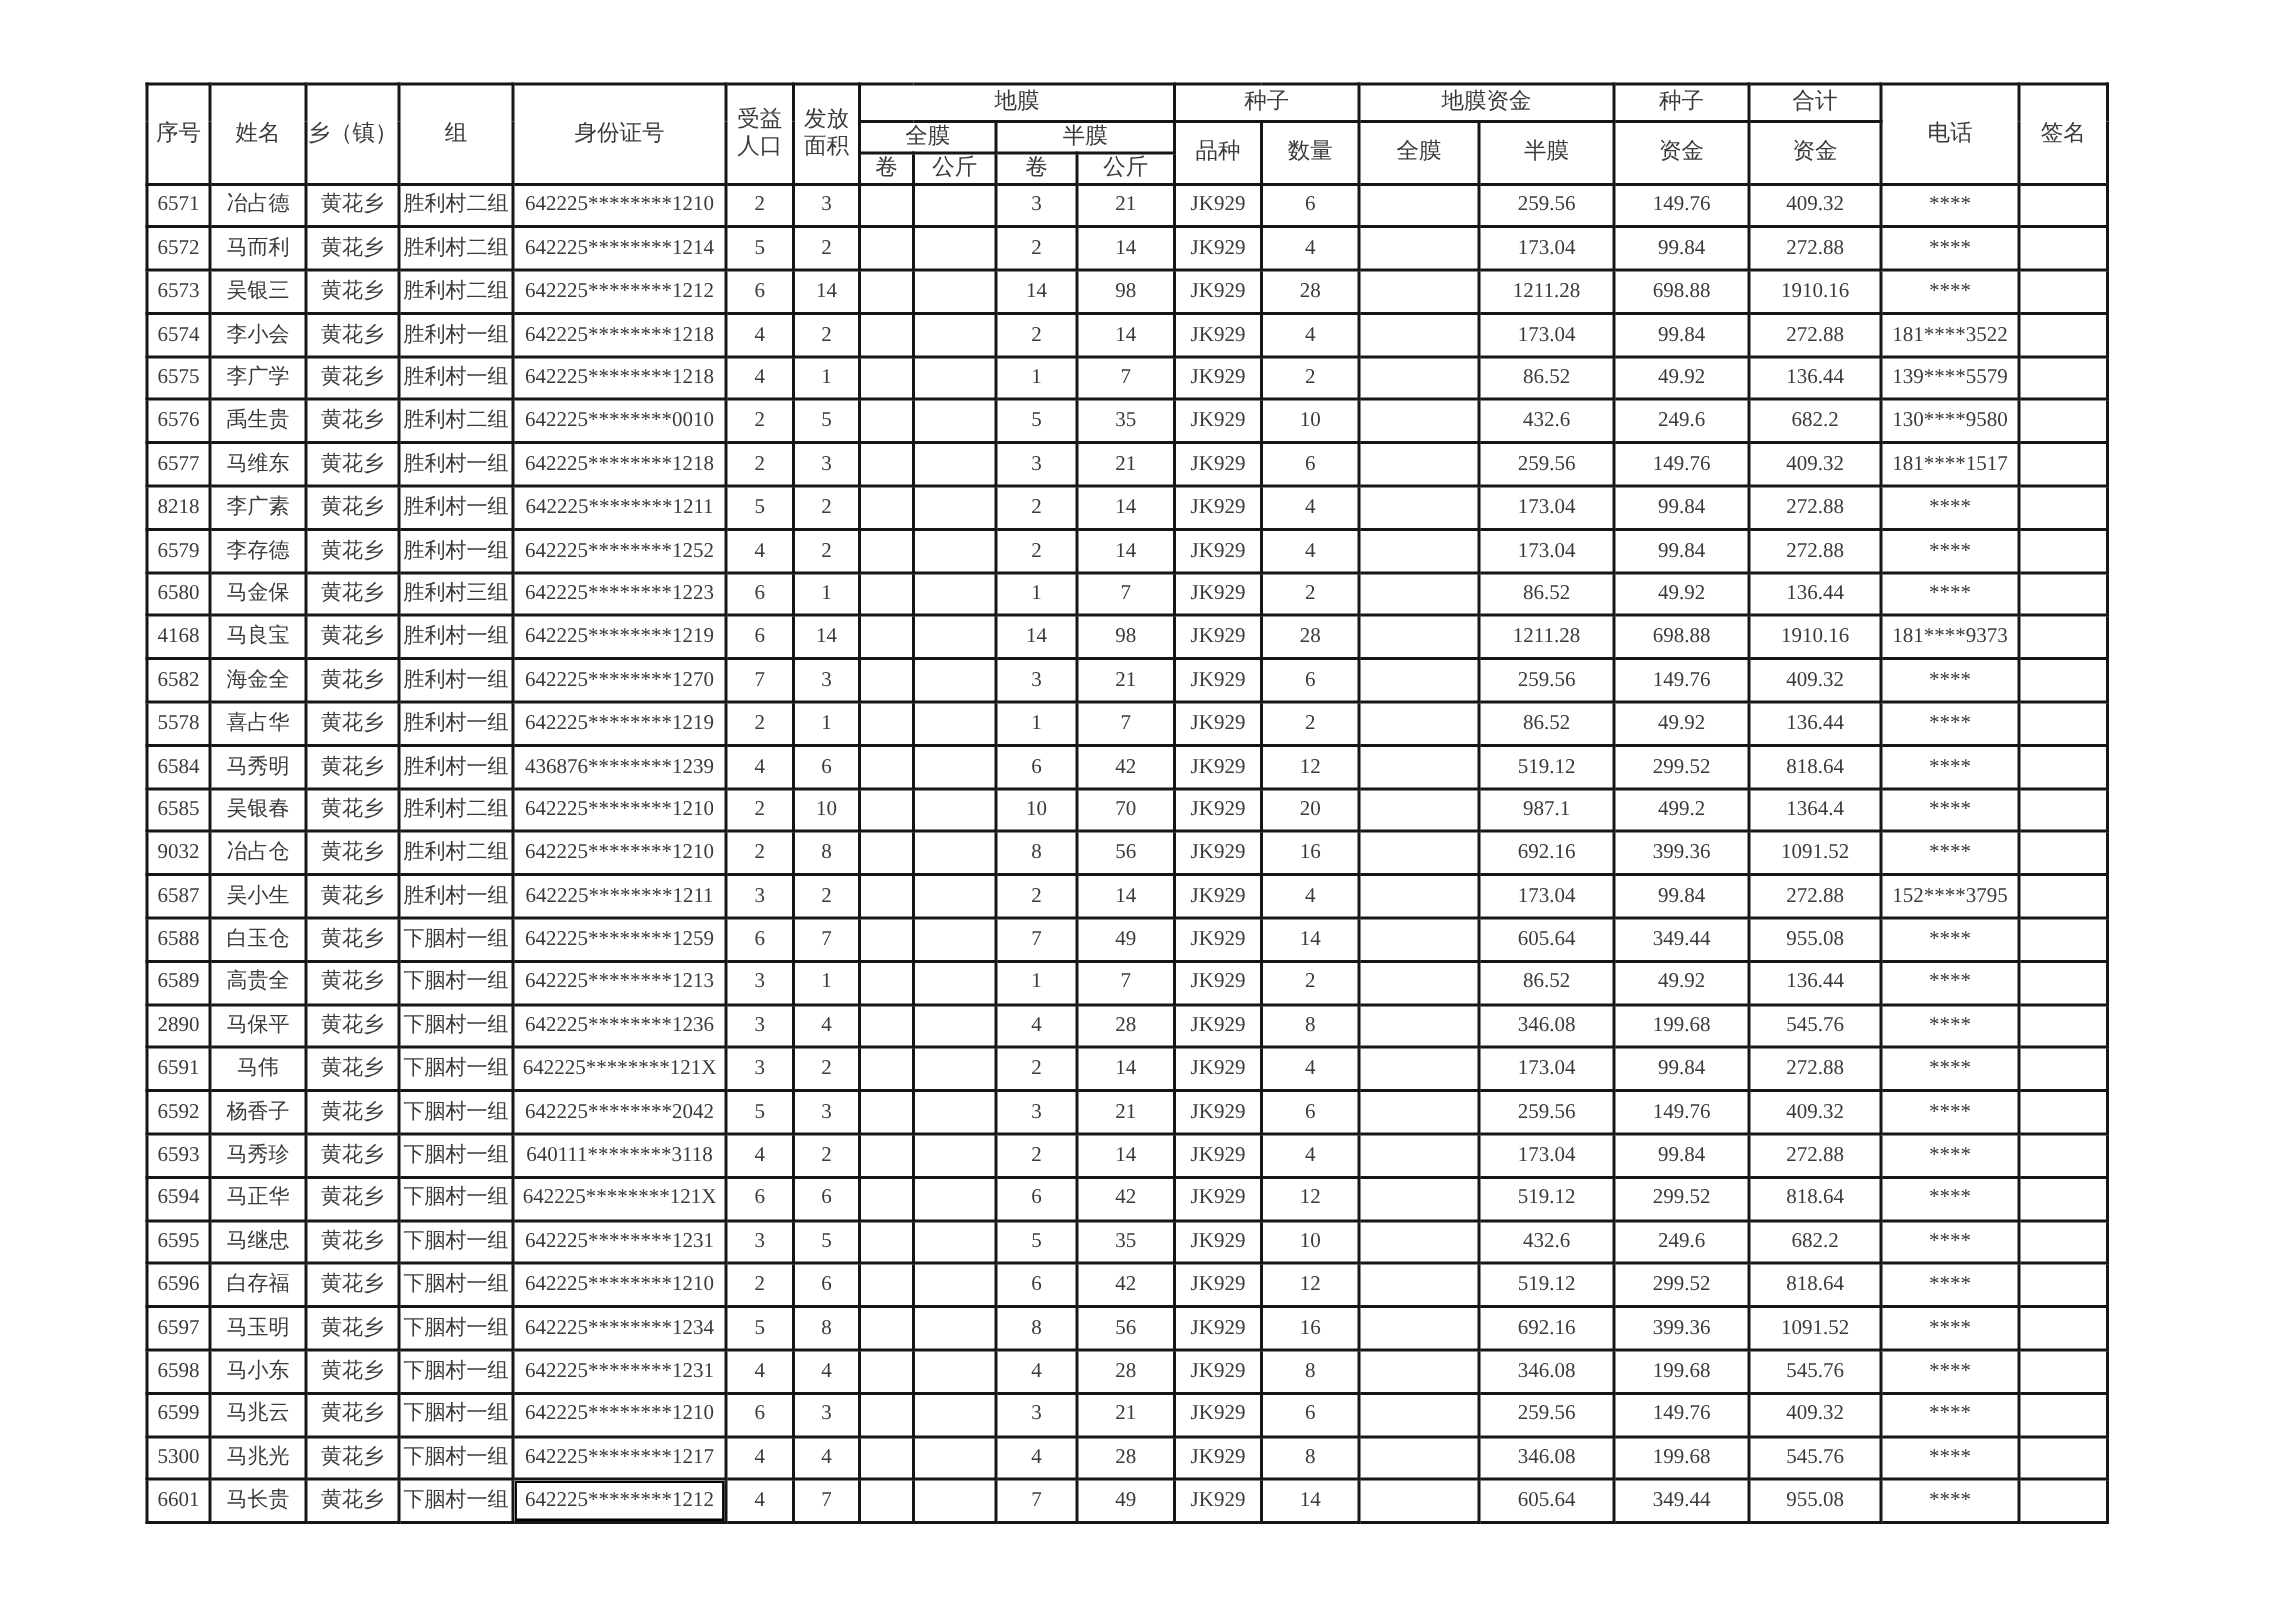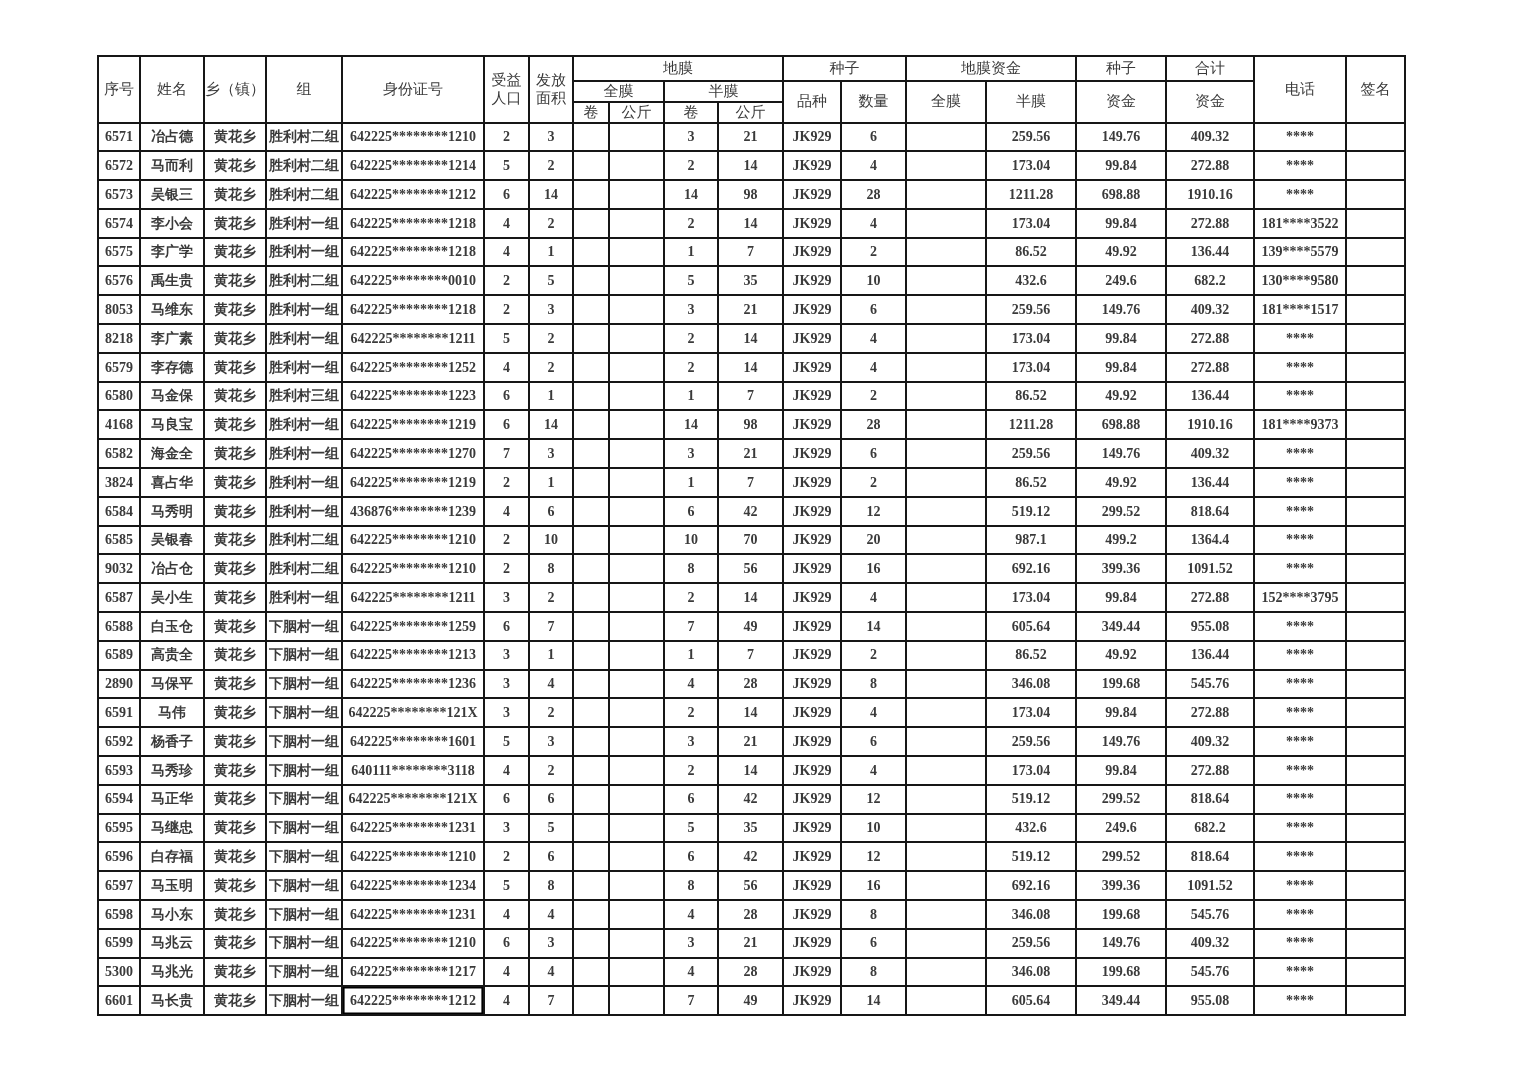--- a/index.html
+++ b/index.html
@@ -14,21 +14,21 @@
     border:2px solid #161616;
     text-align:center;vertical-align:middle;
     color:#3a3a3a;padding:0;overflow:hidden;
     white-space:pre-line;line-height:1.25;
   }
   table.grid th{font-weight:normal;font-size:15px;}
   table.grid td{font-size:14px;}
   thead tr.h1{height:25px;}
   thead tr.h2{height:18px;margin-left:16px;}
   thead tr.h3{height:19px;}
-  tbody tr{height:28.8px;font-weight:bold;}
+  tbody tr{height:28.8px;}
   td.selected{box-shadow:inset 0 0 0 1.6px #000;}
 </style>
 </head>
 <body>
 
 <div class="sheet">
   <table class="grid">
     <colgroup>
       <col style="width:42px">
         <col style="width:64px">
@@ -207,21 +207,21 @@
           <td>JK929</td>
           <td>10</td>
           <td></td>
           <td>432.6</td>
           <td>249.6</td>
           <td>682.2</td>
           <td>130****9580</td>
           <td></td>
         </tr>
         <tr>
-          <td>8053</td>
+          <td>6577</td>
           <td>马维东</td>
           <td>黄花乡</td>
           <td>胜利村一组</td>
           <td>642225********1218</td>
           <td>2</td>
           <td>3</td>
           <td></td>
           <td></td>
           <td>3</td>
           <td>21</td>
@@ -333,21 +333,21 @@
           <td>JK929</td>
           <td>6</td>
           <td></td>
           <td>259.56</td>
           <td>149.76</td>
           <td>409.32</td>
           <td>****</td>
           <td></td>
         </tr>
         <tr>
-          <td>3824</td>
+          <td>5578</td>
           <td>喜占华</td>
           <td>黄花乡</td>
           <td>胜利村一组</td>
           <td>642225********1219</td>
           <td>2</td>
           <td>1</td>
           <td></td>
           <td></td>
           <td>1</td>
           <td>7</td>
@@ -526,21 +526,21 @@
           <td>99.84</td>
           <td>272.88</td>
           <td>****</td>
           <td></td>
         </tr>
         <tr>
           <td>6592</td>
           <td>杨香子</td>
           <td>黄花乡</td>
           <td>下胭村一组</td>
-          <td>642225********1601</td>
+          <td>642225********2042</td>
           <td>5</td>
           <td>3</td>
           <td></td>
           <td></td>
           <td>3</td>
           <td>21</td>
           <td>JK929</td>
           <td>6</td>
           <td></td>
           <td>259.56</td>

